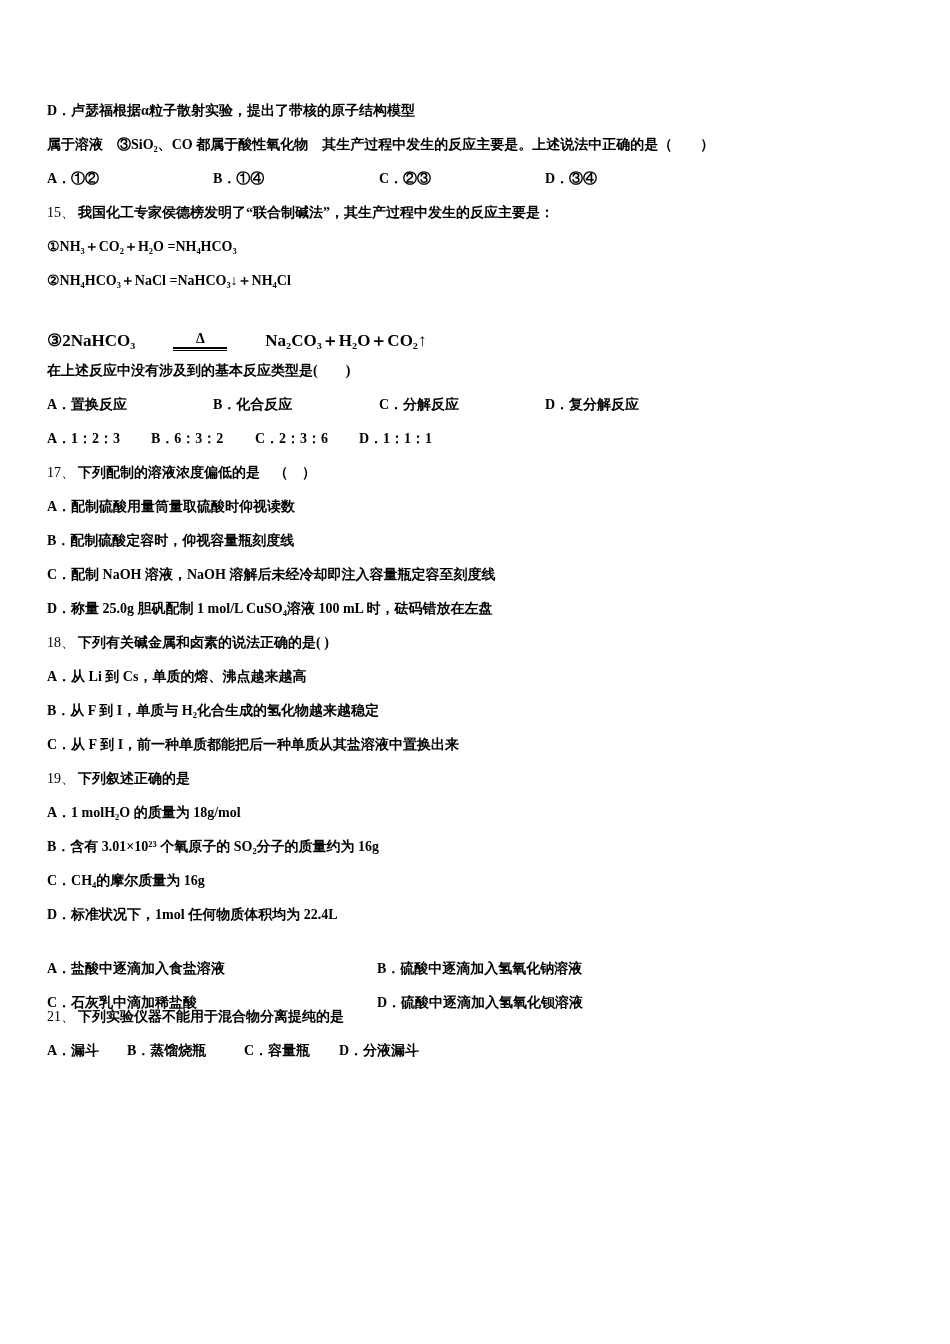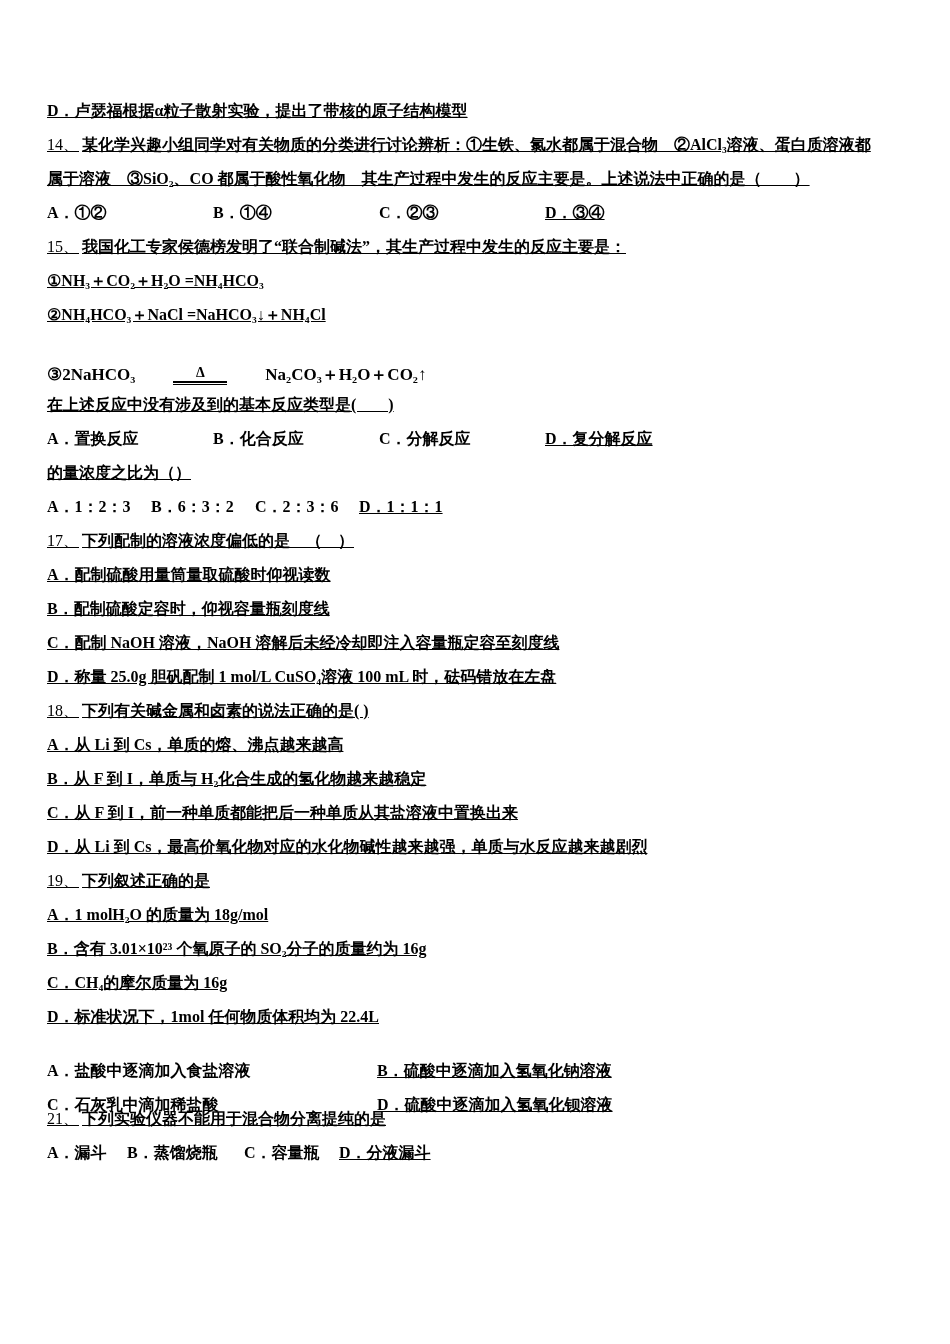--- a/index.html
+++ b/index.html
@@ -8,23 +8,22 @@
     width:950px;height:1344px;
     background:#ffffff;color:#000000;
     font-family:"Liberation Serif","DejaVu Serif",serif;
     font-weight:bold;
     box-sizing:border-box;
     padding:94px 40px 0 47px;
     overflow:hidden;
   }
   .line{
     height:34px;line-height:34px;
-    font-size:16px;
+    font-size:14px;
     white-space:nowrap;
-    text-decoration:underline;
   }
   .qnum{font-weight:normal;margin-right:3px;}
   
   .col167{display:inline-block;min-width:166px;}
   .col104{display:inline-block;min-width:104px;}
   .col330{display:inline-block;min-width:330px;margin-top:20px;}
   .col80{display:inline-block;min-width:80px;}
   .col117{display:inline-block;min-width:117px;}
   .col95{display:inline-block;min-width:95px;}
   
@@ -49,21 +48,20 @@
     margin-top:1px;
   }
 </style>
 </head>
 <body>
 
 <div class="page">
 
   <div class="line">D．卢瑟福根据α粒子散射实验，提出了带核的原子结构模型</div>
 
-  <div class="line"><span class="qnum">14、</span><span>某化学兴趣小组同学对有关物质的分类进行讨论辨析：①生铁、氯水都属于混合物　②AlCl₃溶液、蛋白质溶液都</span></div>
   <div class="line">属于溶液　③SiO₂、CO 都属于酸性氧化物　其生产过程中发生的反应主要是。上述说法中正确的是（　　）</div>
   <div class="line">
     <span class="col167">A．①②</span><span class="col167">B．①④</span><span class="col167">C．②③</span><span>D．③④</span>
   </div>
 
   <div class="line"><span class="qnum">15、</span><span>我国化工专家侯德榜发明了“联合制碱法”，其生产过程中发生的反应主要是：</span></div>
   <div class="line">①NH₃＋CO₂＋H₂O =NH₄HCO₃</div>
   <div class="line">②NH₄HCO₃＋NaCl =NaHCO₃↓＋NH₄Cl</div>
   <div class="eq3-line">
     <span class="eqtxt">③2NaHCO₃</span>
@@ -71,36 +69,34 @@
       <span class="delta-sym">Δ</span>
       <span class="dbl-line"></span>
     </span>
     <span class="eqtxt">Na₂CO₃＋H₂O＋CO₂↑</span>
   </div>
   <div class="line">在上述反应中没有涉及到的基本反应类型是(　　)</div>
   <div class="line">
     <span class="col167">A．置换反应</span><span class="col167">B．化合反应</span><span class="col167">C．分解反应</span><span>D．复分解反应</span>
   </div>
 
-  <div class="line">的量浓度之比为（）</div>
   <div class="line">
     <span class="col104">A．1：2：3</span><span class="col104">B．6：3：2</span><span class="col104">C．2：3：6</span><span>D．1：1：1</span>
   </div>
 
   <div class="line"><span class="qnum">17、</span><span>下列配制的溶液浓度偏低的是　（　）</span></div>
   <div class="line">A．配制硫酸用量筒量取硫酸时仰视读数</div>
   <div class="line">B．配制硫酸定容时，仰视容量瓶刻度线</div>
   <div class="line">C．配制 NaOH 溶液，NaOH 溶解后未经冷却即注入容量瓶定容至刻度线</div>
   <div class="line">D．称量 25.0g 胆矾配制 1 mol/L CuSO₄溶液 100 mL 时，砝码错放在左盘</div>
 
   <div class="line"><span class="qnum">18、</span><span>下列有关碱金属和卤素的说法正确的是( )</span></div>
   <div class="line">A．从 Li 到 Cs，单质的熔、沸点越来越高</div>
   <div class="line">B．从 F 到 I，单质与 H₂化合生成的氢化物越来越稳定</div>
   <div class="line">C．从 F 到 I，前一种单质都能把后一种单质从其盐溶液中置换出来</div>
-  <div class="line">D．从 Li 到 Cs，最高价氧化物对应的水化物碱性越来越强，单质与水反应越来越剧烈</div>
 
   <div class="line"><span class="qnum">19、</span><span>下列叙述正确的是</span></div>
   <div class="line">A．1 molH₂O 的质量为 18g/mol</div>
   <div class="line">B．含有 3.01×10²³ 个氧原子的 SO₂分子的质量约为 16g</div>
   <div class="line">C．CH₄的摩尔质量为 16g</div>
   <div class="line">D．标准状况下，1mol 任何物质体积均为 22.4L</div>
 
   <div class="line">
     <span class="col330">A．盐酸中逐滴加入食盐溶液</span><span>B．硫酸中逐滴加入氢氧化钠溶液</span>
   </div>

